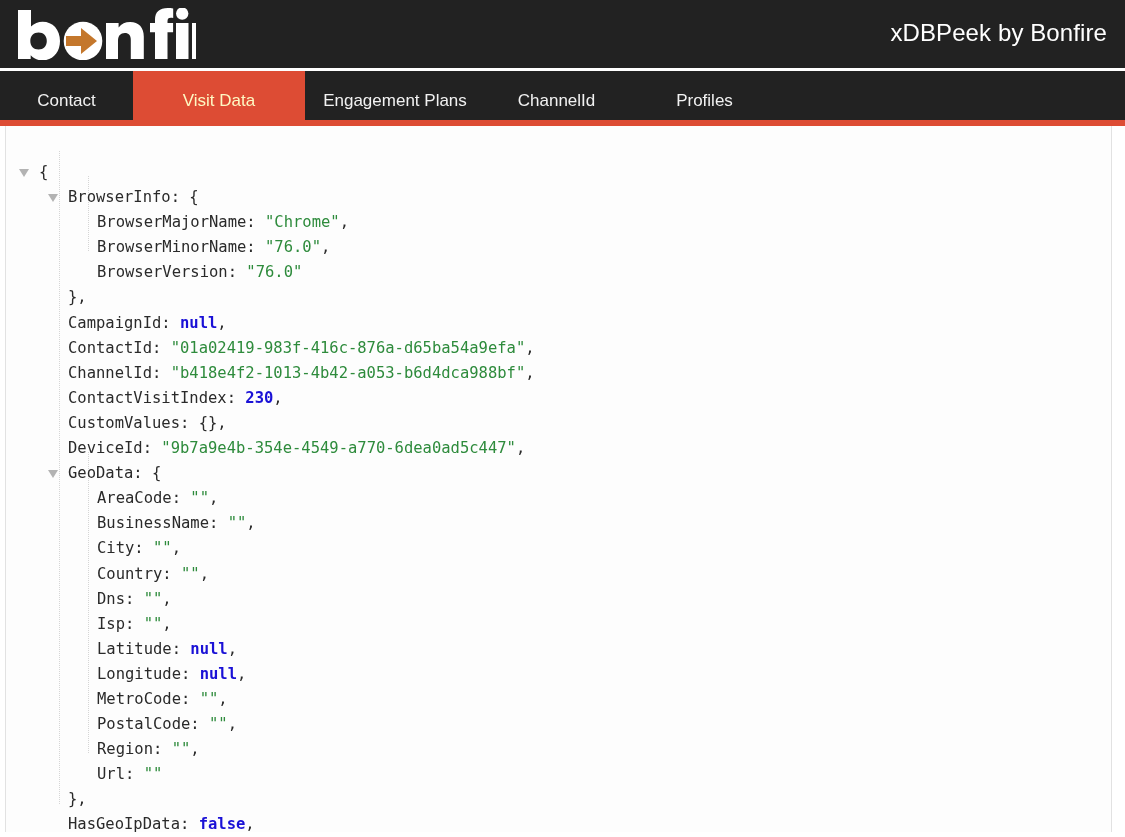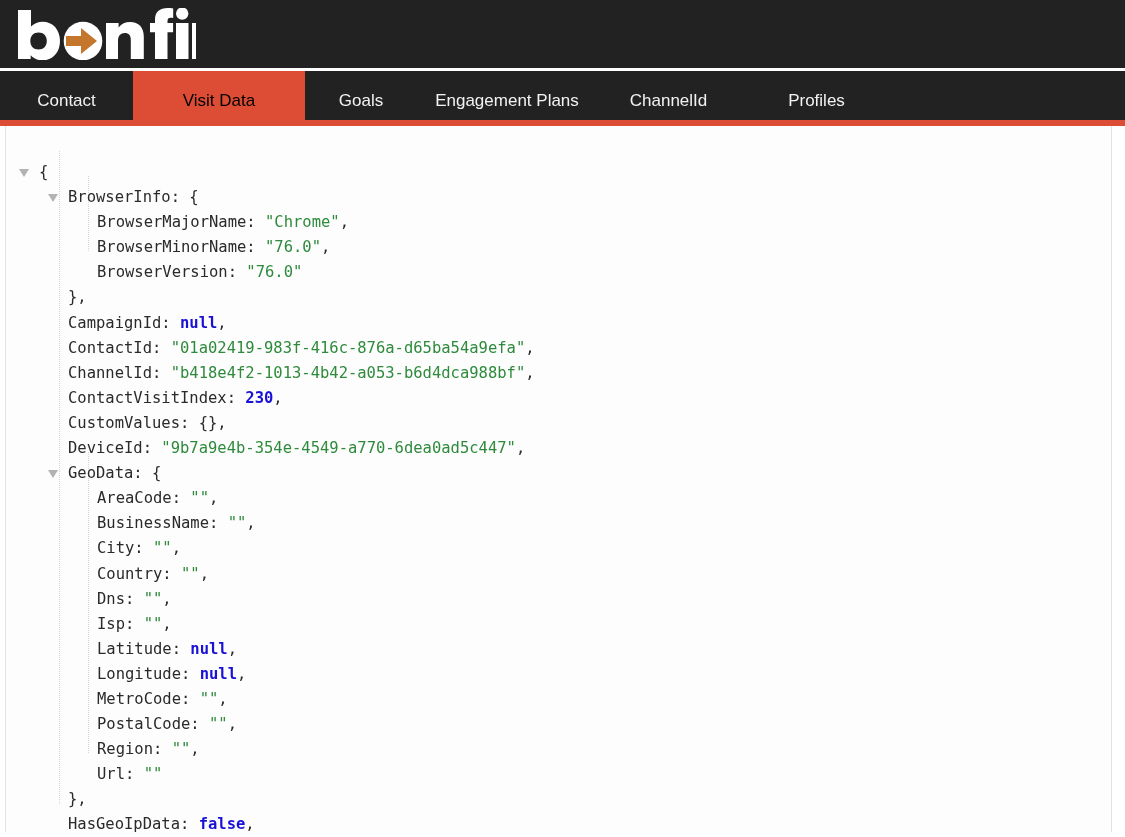--- a/index.html
+++ b/index.html
@@ -62,21 +62,21 @@
     justify-content: center;
     color: #f2f2f2;
     font-size: 17px;
     font-family: "Liberation Sans", sans-serif;
     cursor: pointer;
     user-select: none;
     height: 59px;
   }
   .tab.active {
     background: #dd4c34;
-    color: #000000;
+    color: #fef9c3;
   }
 
   .accentbar {
     height: 6px;
     background: #dd4c34;
     position: relative;
   }
   .accent-arrow {
     position: absolute;
     top: 6px;
@@ -154,33 +154,31 @@
         <path d="M92 15 h12.6 v4.6 c3-3.8 6.7-5.6 11.5-5.6 c8.6 0 13.7 5.4 13.7 14.6 V51 h-13 V32.2 c0-4.9-2-7.3-6-7.3 c-4.2 0-6.8 2.8-6.8 7.6 V51 H92 Z" fill="#ffffff"></path>
 
         <path d="M136 15 h5 v-3.4 c0-7.7 4.4-11.6 12.9-11.6 c1.9 0 3.4 0.1 5.3 0.4 V10 c-1-0.2-1.6-0.2-2.3-0.2 c-2.5 0-3.4 1-3.4 3.6 V15 h5.6 v9.2 h-5.6 V51 h-12.5 V24.2 h-5 Z" fill="#ffffff"></path>
 
         <path d="M162 15 h12.5 V51 H162 Z" fill="#ffffff"></path>
         <circle cx="168.2" cy="5.6" r="6.2" fill="#ffffff"></circle>
 
         <path d="M178 15 h4 v36 h-4 Z" fill="#ffffff"></path>
       </svg>
     </div>
+    <div class="brand-tag">xDBPeek by Bonfire</div>
   </div>
 
   <div class="header-rule"></div>
 
   <div class="tabbar">
       <div class="tab" style="width: 133px;">
         <span>Contact</span>
       </div>
       <div class="tab active" style="width: 172px;">
         <span>Visit Data</span>
-      </div>
-      <div class="tab" style="width: 112px;">
-        <span>Goals</span>
       </div>
       <div class="tab" style="width: 180px;">
         <span>Engagement Plans</span>
       </div>
       <div class="tab" style="width: 143px;">
         <span>ChannelId</span>
       </div>
       <div class="tab" style="width: 153px;">
         <span>Profiles</span>
       </div>

